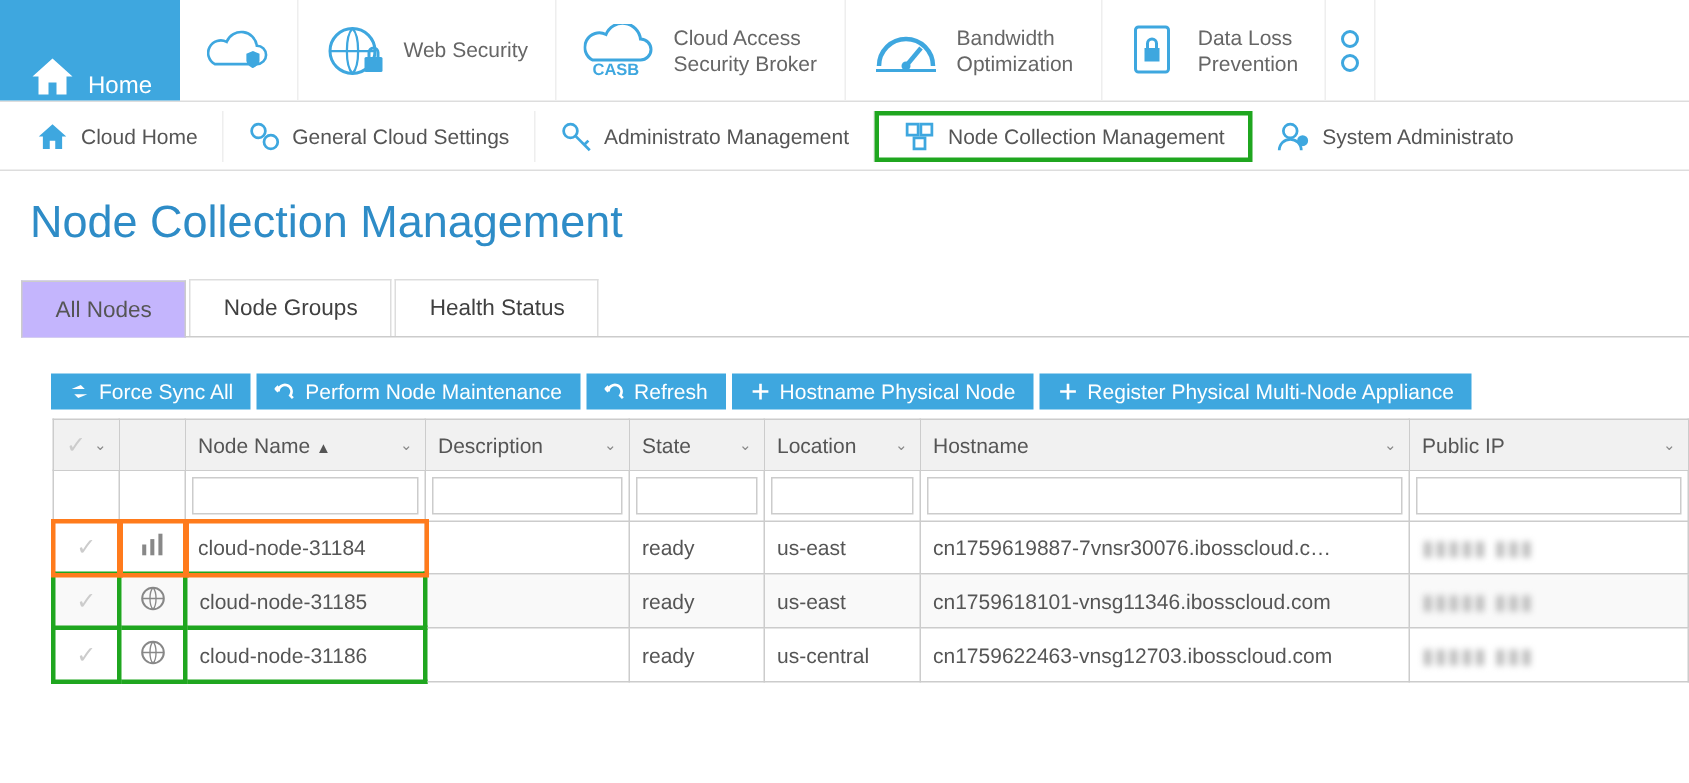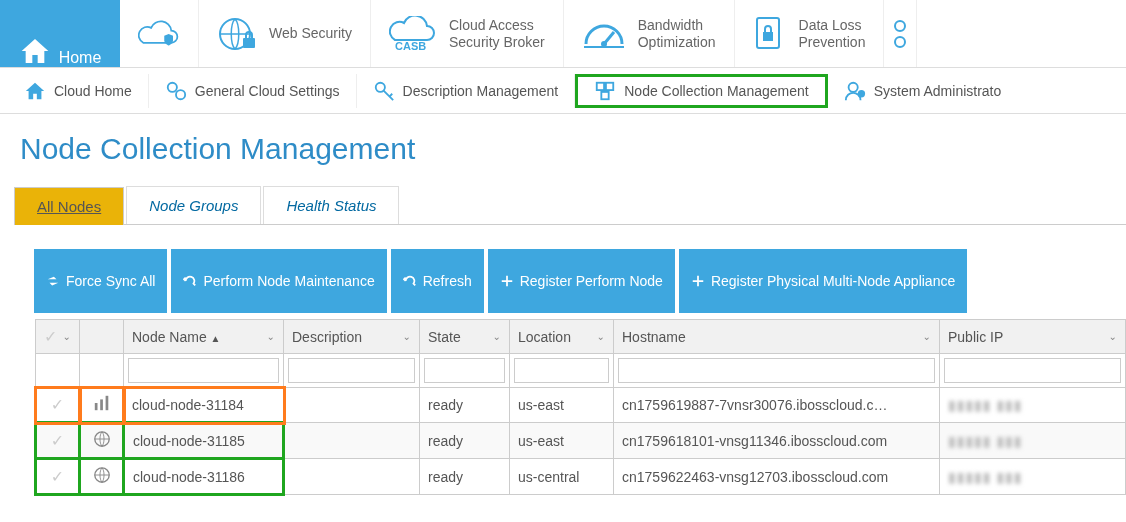--- a/index.html
+++ b/index.html
@@ -19,27 +19,27 @@
 .subnav .sitem:last-child { border-right: none; }
 .subnav .sitem svg { fill: #3ea7df; width: 22px; height: 22px; }
 .subnav .active { border: 3px solid #1fa61f; }
 
 
 .page-title { color: #2e8cc7; font-size: 30px; font-weight: 400; padding: 18px 20px 10px 20px; }
 
 
 .tabs { display: flex; margin: 10px 0 0 14px; }
 .tabs .tab { padding: 10px 22px; border: 1px solid #ccc; border-bottom: none; background: #fff; color: #555; margin-right: 2px; font-size: 15px; }
-.tabs .tab.active { border-bottom: none; position: relative; top: 1px; background: #eab308; text-decoration: underline; }
-.tabs .tab:not(.active) { background: #fff; color: #0369a1; border-color:#ddd;font-style:italic; }
+.tabs .tab.active { border-bottom: none; position: relative; top: 1px; background: #c4b5fd; }
+.tabs .tab:not(.active) { background: #fff; color: #404040; border-color:#ddd; }
 .tabframe { border-top: 1px solid #ccc; margin: 0 0 0 14px; }
 
 
 .toolbar { display: flex; gap: 4px; margin: 24px 0 0 34px; }
-.btn { background: #3ea7df; color: #fff; border: none; padding: 24px 12px; font-size: 14px; display: flex; align-items: center; gap: 6px; }
+.btn { background: #3ea7df; color: #fff; border: none; padding: 4px 12px; font-size: 14px; display: flex; align-items: center; gap: 6px; }
 .btn svg { width: 14px; height: 14px; fill: #fff; }
 
 
 .grid { margin: 6px 0 0 34px; border-collapse: collapse; width: 1090px; table-layout: fixed; }
 .grid th, .grid td { border: 1px solid #ccc; padding: 6px 8px; text-align: left; vertical-align: middle; height: 34px; overflow: hidden; text-overflow: ellipsis; white-space: nowrap; }
 .grid thead th { background: #f1f1f1; color: #555; font-weight: 400; position: relative; }
 .grid thead th .hdr { display:flex; align-items:center; justify-content:space-between; gap:4px;}
 .grid thead th .sort { font-size:10px; }
 .grid thead th .chev { color:#888; font-size:10px;}
 .grid .filter-row td { padding: 4px; }
@@ -137,21 +137,21 @@
         <circle cx="17" cy="16" r="5" fill="none" stroke="#3ea7df" stroke-width="2"></circle>
       </svg>
     <span>General Cloud Settings</span>
   </div>
   <div class="sitem">
     <svg viewBox="0 0 24 24">
         <circle cx="8" cy="8" r="5" fill="none" stroke="#3ea7df" stroke-width="2"></circle>
         <line x1="11" y1="11" x2="22" y2="22" stroke="#3ea7df" stroke-width="2"></line>
         <line x1="18" y1="18" x2="21" y2="15" stroke="#3ea7df" stroke-width="2"></line>
       </svg>
-    <span>Description Management</span>
+    <span>Administrato Management</span>
   </div>
   <div class="sitem active">
     <svg viewBox="0 0 24 24">
         <rect x="3" y="3" width="8" height="8" fill="none" stroke="#3ea7df" stroke-width="2"></rect>
         <rect x="13" y="3" width="8" height="8" fill="none" stroke="#3ea7df" stroke-width="2"></rect>
         <rect x="8" y="13" width="8" height="8" fill="none" stroke="#3ea7df" stroke-width="2"></rect>
       </svg>
     <span>Node Collection Management</span>
   </div>
   <div class="sitem" style="border-right:none;">
@@ -189,21 +189,21 @@
   <button class="btn">
     <svg viewBox="0 0 16 16">
         <path d="M3 8a5 5 0 119 3l2 2M3 8l-2-2 2-2" fill="none" stroke="#fff" stroke-width="2"></path>
       </svg>
     <span>Refresh</span>
   </button>
   <button class="btn">
     <svg viewBox="0 0 16 16">
         <path d="M8 2v12M2 8h12" stroke="#fff" stroke-width="2"></path>
       </svg>
-    <span>Register Perform Node</span>
+    <span>Hostname Physical Node</span>
   </button>
   <button class="btn">
     <svg viewBox="0 0 16 16">
         <path d="M8 2v12M2 8h12" stroke="#fff" stroke-width="2"></path>
       </svg>
     <span>Register Physical Multi-Node Appliance</span>
   </button>
 </div>
 
 <table class="grid">

